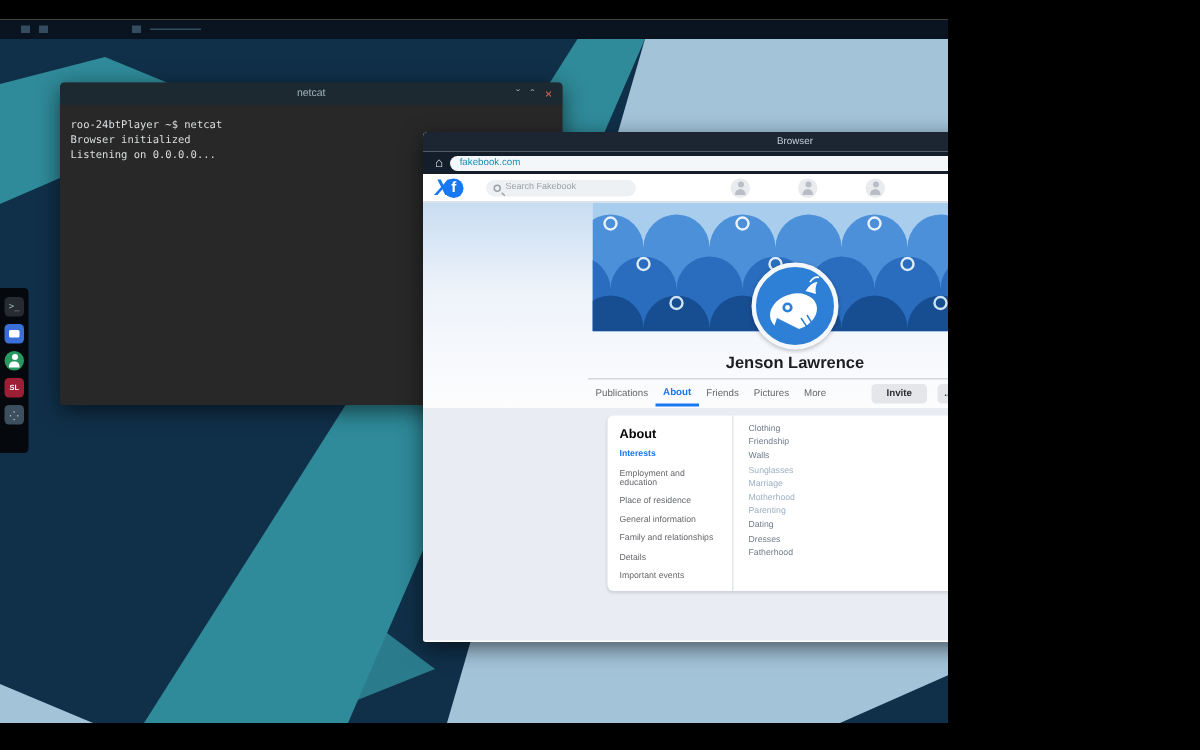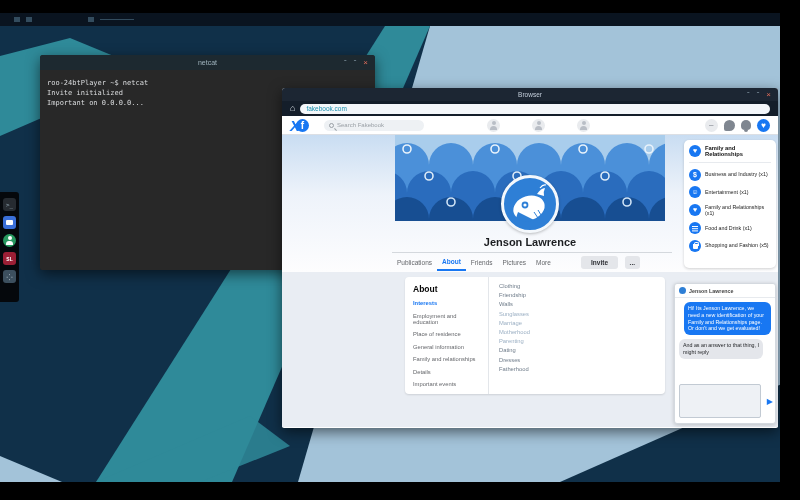--- a/index.html
+++ b/index.html
@@ -1,17 +1,17 @@
 <!DOCTYPE html>
 <html><head>
 <meta charset="utf-8">
 <style>
   * { margin:0; padding:0; box-sizing:border-box; }
   body { font-family:"Liberation Sans", sans-serif; background:#000; }
-  .screen { position:relative; width:780px; height:500px; background:#fef9c3; overflow:hidden; }
+  .screen { position:relative; width:632px; height:500px; background:#fef9c3; overflow:hidden; }
 
   
   .topbar { position:absolute; left:0; top:13px; width:800px; height:13px; background:#0a1420; z-index:3; }
   .panel-glyph { position:absolute; top:4px; height:5px; background:#3d5a6e; opacity:.8; }
   .desktop { position:absolute; left:0; top:26px; width:800px; height:456px; background:#103049; overflow:hidden; }
   .bg-shape { position:absolute; }
   .bg-light { left:0; top:0; width:800px; height:456px; background:#a3c3d9;
     clip-path:polygon(430px 0, 800px 0, 800px 350px, 560px 456px, 298px 456px); }
   .bg-teal-main { left:0; top:0; width:800px; height:456px; background:#2f8a99;
     clip-path:polygon(385px 0, 430px 0, 232px 456px, 96px 456px); }
@@ -174,22 +174,22 @@
       <div class="titlebar">
         <span class="title">netcat</span>
         <div class="wc">
           <span class="wc-min"></span>
           <span class="wc-max"></span>
           <span class="wc-close"></span>
         </div>
       </div>
       <div class="term-body">
         <div class="term-line">roo-24btPlayer ~$ netcat</div>
-        <div class="term-line">Invite initialized</div>
-        <div class="term-line">Important on 0.0.0.0...</div>
+        <div class="term-line">Browser initialized</div>
+        <div class="term-line">Listening on 0.0.0.0...</div>
         <div class="term-line"></div>
       </div>
     </div>
 
     <div class="window browser">
       <div class="titlebar">
         <span class="title">Browser</span>
         <div class="wc">
           <span class="wc-min"></span>
           <span class="wc-max"></span>

